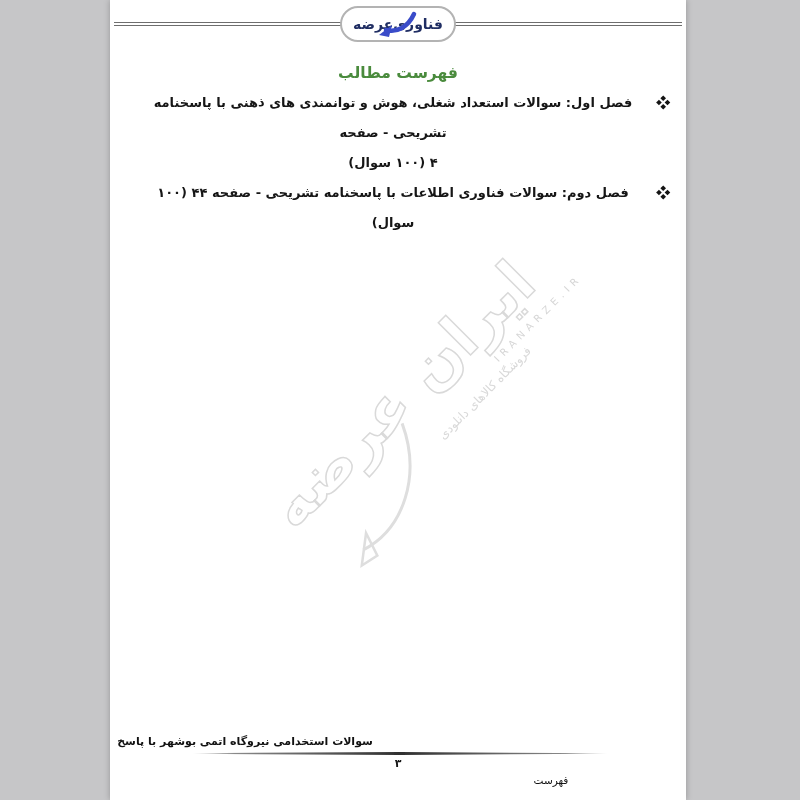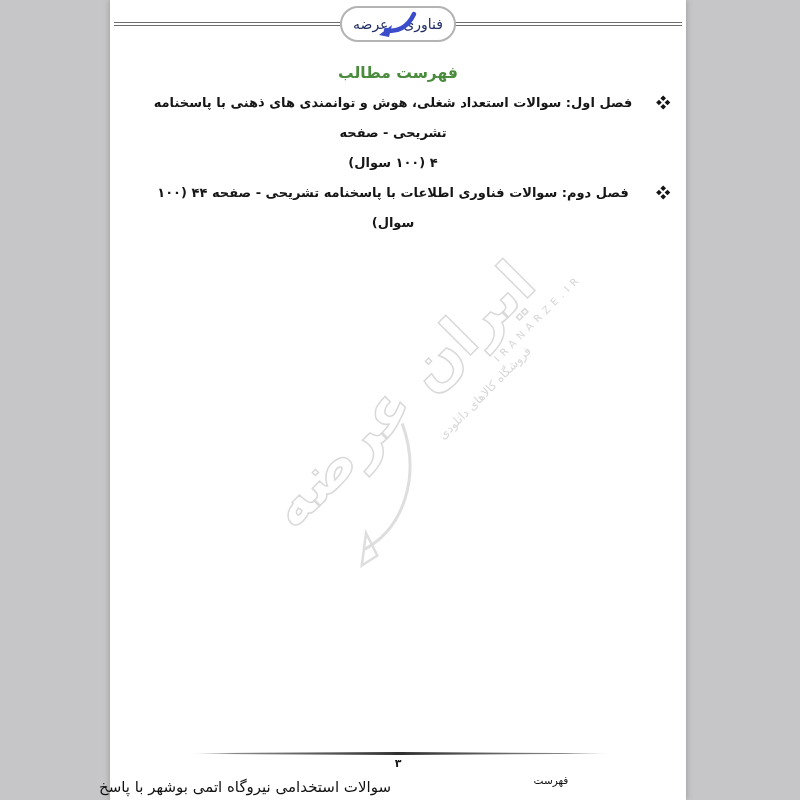--- a/index.html
+++ b/index.html
@@ -9,21 +9,21 @@
   .page { position:absolute; left:110px; top:0; width:576px; height:800px;
           background:#ffffff; box-shadow:0 0 6px rgba(0,0,0,.25); }
 
   
   .header-rule { position:absolute; top:22px; left:4px; right:4px; height:4px;
                  border-top:1px solid #6e6e6e; border-bottom:1px solid #6e6e6e; }
   .logo-pill { position:absolute; top:6px; left:50%; transform:translateX(-50%);
                width:116px; height:36px; background:#fff; border:2px solid #b3b3b3;
                border-radius:18px; z-index:2; display:flex; align-items:center;
                justify-content:space-between; direction:rtl; padding:0 11px; }
-  .logo-word { font-weight:normal; font-size:14px; color:#202e63; line-height:1; }
+  .logo-word { font-weight:bold; font-size:14px; color:#202e63; line-height:1; }
   .logo-arrow { position:absolute; left:36px; top:3px; }
 
   
   .doc-title { position:absolute; top:56px; left:0; width:100%; text-align:center;
                font-size:15.5px; font-weight:bold; color:#4a8b3d;margin-top:8px; }
 
   
   .toc { position:absolute; top:88px; right:42px; width:502px; direction:rtl;
          font-size:13px; font-weight:bold; color:#161616; line-height:30px; }
   .toc-item { position:relative; text-align:center; }
@@ -48,22 +48,22 @@
                 margin-top:3px; margin-left:120px; }
   .wm-arrow { position:absolute; left:55px; top:48px; }
 
   
   .footer-rule { position:absolute; top:752px; left:83px; width:414px; height:3px;
                  background:linear-gradient(to right, rgba(140,140,140,0), #8a8a8a 10%,
                             #2f2f2f 50%, #8a8a8a 90%, rgba(140,140,140,0));
                  clip-path:polygon(0 40%, 50% 0, 100% 40%, 100% 60%, 50% 100%, 0 60%); }
   .page-number { position:absolute; top:757px; left:0; width:100%; text-align:center;
                  font-size:11px; font-weight:bold; color:#161616; }
-  .footer-doc { position:absolute; top:778px; left:135px; transform:translateX(-50%);
-                white-space:nowrap; direction:rtl; font-size:15px; font-weight:normal;
+  .footer-doc { position:absolute; top:735px; left:135px; transform:translateX(-50%);
+                white-space:nowrap; direction:rtl; font-size:11px; font-weight:bold;
                 color:#111; }
   .footer-section { position:absolute; top:774px; left:441px; transform:translateX(-50%);
                     white-space:nowrap; direction:rtl; font-size:10.5px; font-weight:normal;
                     color:#111; }
 </style>
 </head>
 <body>
 
 <div class="page">
 

